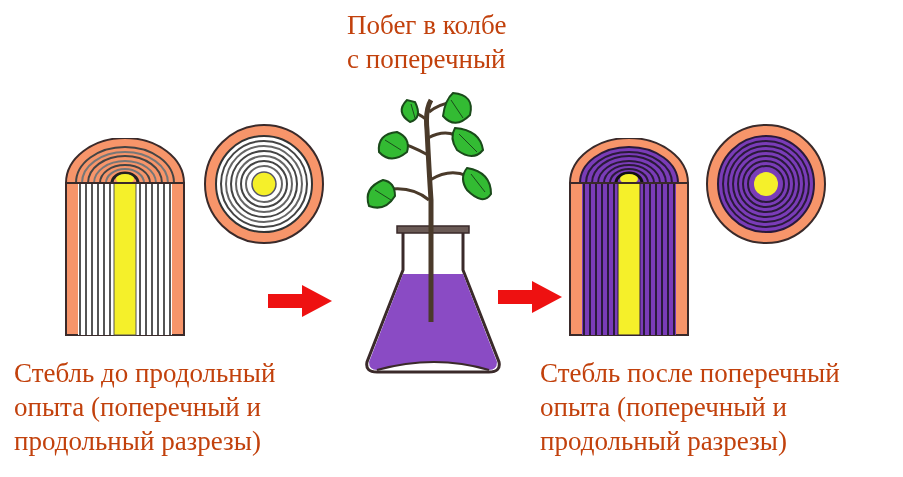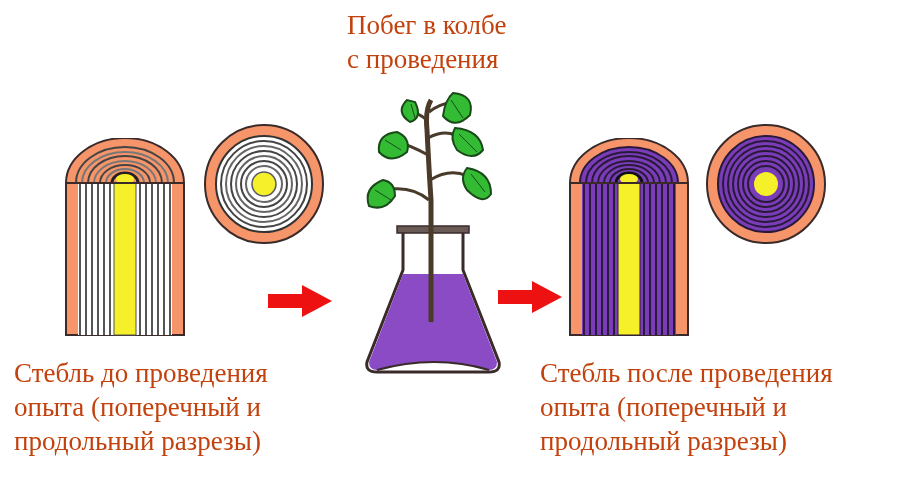--- a/index.html
+++ b/index.html
@@ -9,21 +9,21 @@
   .title{left:347px;top:8px;font-size:27px;line-height:34px;}
   .left-cap{left:14px;top:356px;}
   .right-cap{left:540px;top:356px;}
   svg{position:absolute;}
 </style>
 </head>
 <body>
 
 <div class="label title">
   <span>Побег в колбе</span>
-  <span>с проведения</span>
+  <span>с поперечный</span>
 </div>
 
 <svg style="left:60px;top:138px" width="130" height="200" viewBox="0 0 130 200">
   <defs>
     <clipPath id="domeL">
         <path d="M6,45 A59,45 0 0 1 124,45 Z"></path>
       </clipPath>
   </defs>
 
   <path d="M6,45 A59,45 0 0 1 124,45 Z" fill="#f7956a" stroke="#3a2a2a" stroke-width="2"></path>
@@ -158,21 +158,21 @@
       <circle cx="62" cy="62" r="38"></circle>
     <circle cx="62" cy="62" r="33"></circle>
       <circle cx="62" cy="62" r="28"></circle>
     <circle cx="62" cy="62" r="23"></circle>
       <circle cx="62" cy="62" r="18"></circle>
   </g>
   <circle cx="62" cy="62" r="12" fill="#f5f02a"></circle>
 </svg>
 
 <div class="label left-cap">
-  <span>Стебль до проведения</span>
+  <span>Стебль до продольный</span>
   <span>опыта (поперечный и</span>
   <span>продольный разрезы)</span>
 </div>
 <div class="label right-cap">
-  <span>Стебль после проведения</span>
+  <span>Стебль после поперечный</span>
   <span>опыта (поперечный и</span>
   <span>продольный разрезы)</span>
 </div>
 
 </body></html>

